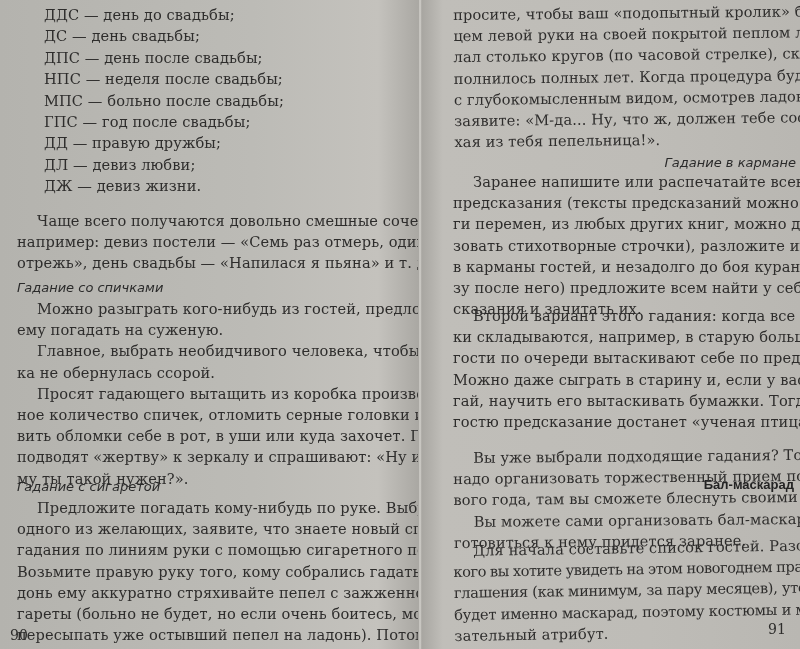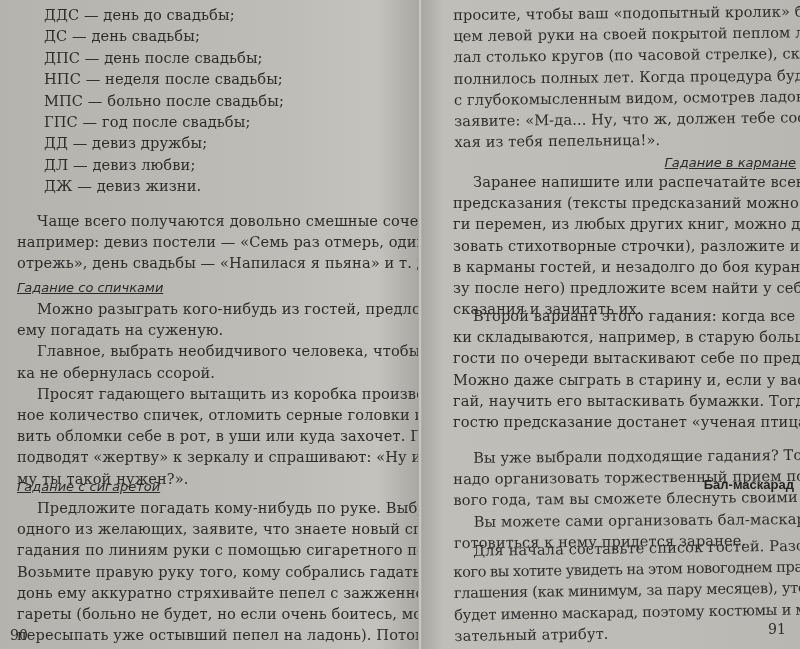--- a/index.html
+++ b/index.html
@@ -28,21 +28,21 @@
     .spine {
       position: absolute; left: 418px; top: 0; width: 4px; height: 649px;
       background: linear-gradient(to right, #9c9a95, #d4d2cd, #a3a19c);
     }
     .txt { font-size: 14.6px; line-height: 21.2px; letter-spacing: 0.1px; }
     .line { white-space: nowrap; display: block; }
     .justify { text-align: justify; text-align-last: justify; }
     .indent { padding-left: 20px; }
     .heading-it {
       font-family: "DejaVu Sans", "Liberation Sans", sans-serif;
-      font-style: italic; font-size: 13px; color: #2a2a2a; text-decoration: underline;
+      font-style: italic; font-size: 13px; color: #2a2a2a;
     }
     .heading-bold {
       font-family: "Liberation Sans", "DejaVu Sans", sans-serif;
       font-weight: bold; font-size: 13px; color: #232323; margin-top: 48px;
     }
     .pagenum { font-size: 14px; position: absolute; }
 
     
     #abbr { position: absolute; left: 44px; top: 4px; }
     #abbr .line { line-height: 21.4px; }
@@ -70,21 +70,21 @@
 
   <div class="page page-left">
 
     <div id="abbr" class="txt">
       <span class="line">ДДС — день до свадьбы;</span>
       <span class="line">ДС — день свадьбы;</span>
       <span class="line">ДПС — день после свадьбы;</span>
       <span class="line">НПС — неделя после свадьбы;</span>
       <span class="line">МПС — больно после свадьбы;</span>
       <span class="line">ГПС — год после свадьбы;</span>
-      <span class="line">ДД — девиз дружбы;</span>
+      <span class="line">ДД — правую дружбы;</span>
       <span class="line">ДЛ — девиз любви;</span>
       <span class="line">ДЖ — девиз жизни.</span>
     </div>
 
     <div id="lp-intro" class="txt">
       <span class="line justify indent">Чаще всего получаются довольно смешные сочетания,</span>
       <span class="line justify">например: девиз постели — «Семь раз отмерь, один раз</span>
       <span class="line">отрежь», день свадьбы — «Напилася я пьяна» и т. д.</span>
     </div>
 

